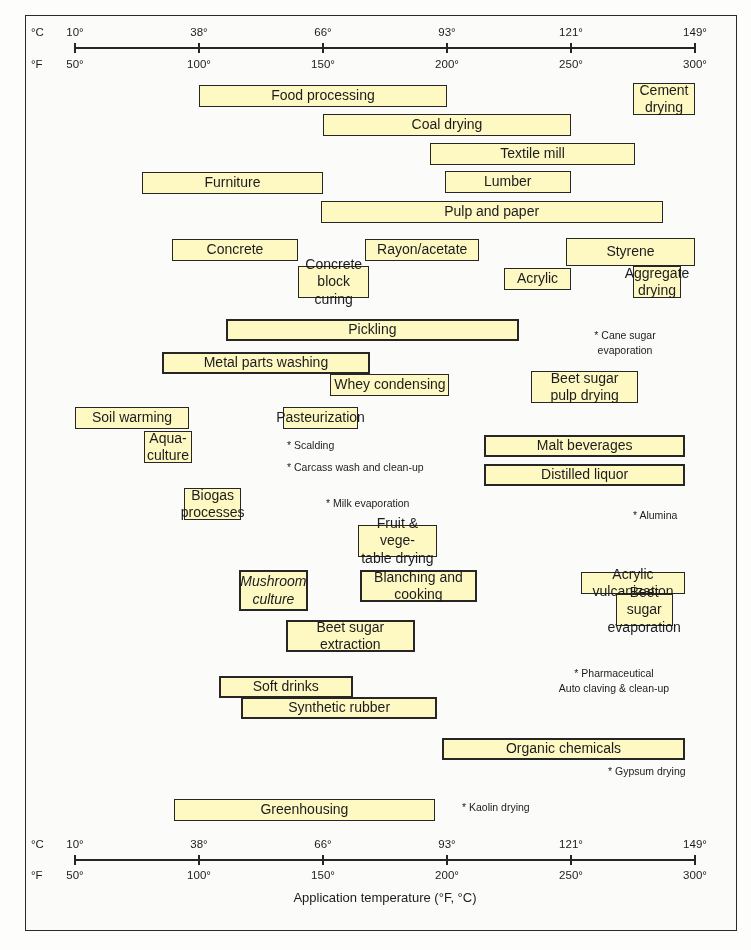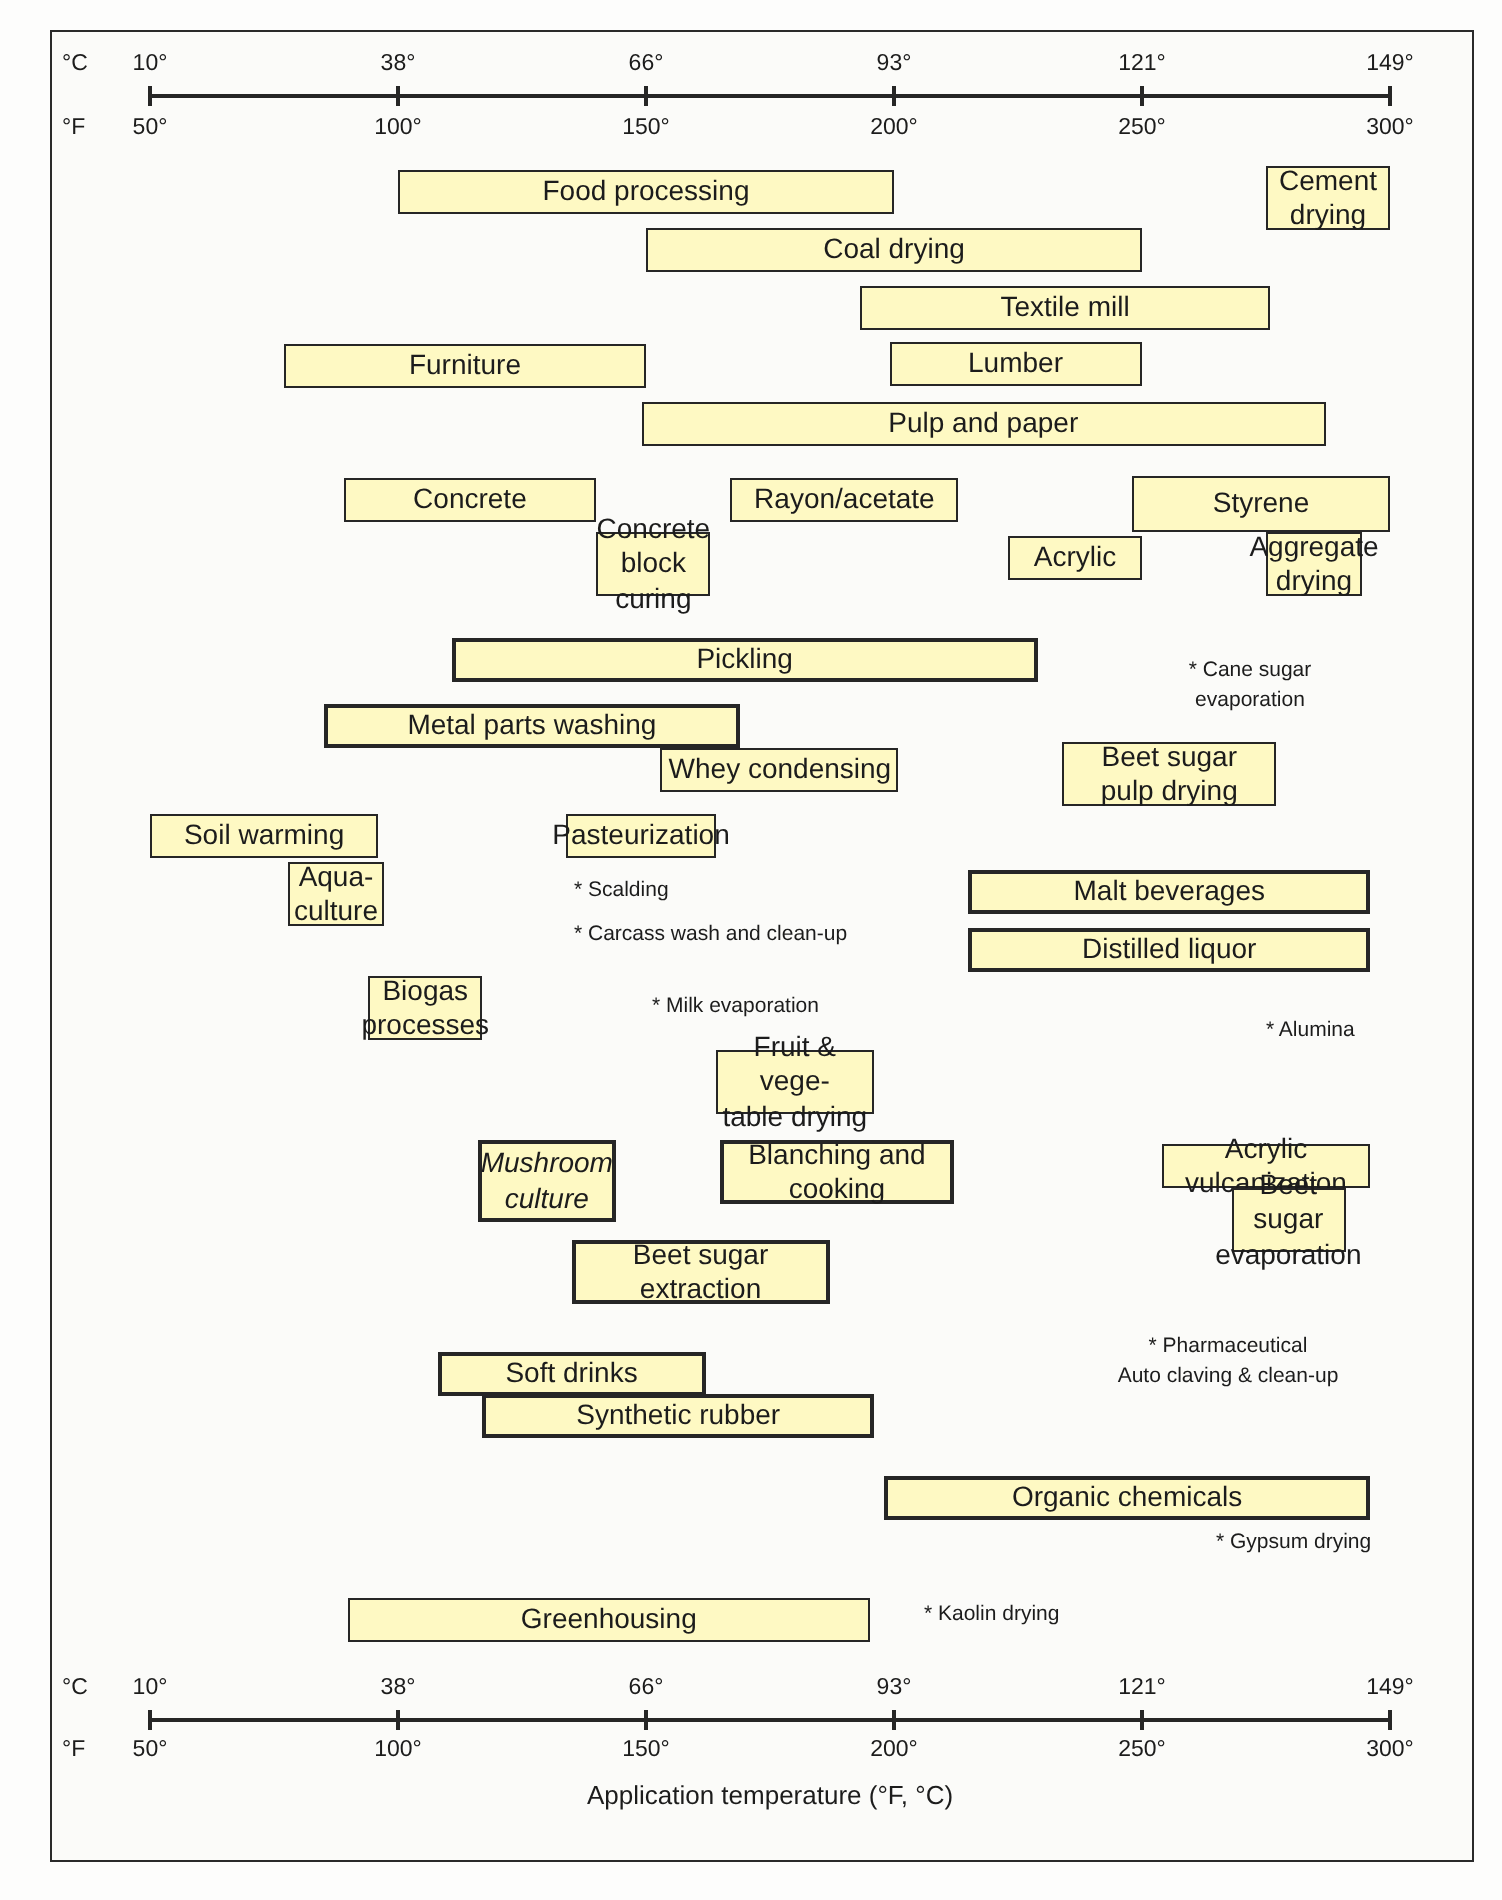--- a/index.html
+++ b/index.html
@@ -108,21 +108,21 @@
       </div>
       <div class="range-box" style="left: 171.72px; top: 239px; width: 126.48px; height: 22px;">
         <span>Concrete</span>
       </div>
       <div class="range-box" style="left: 365.16px; top: 239px; width: 114.08px; height: 22px;">
         <span>Rayon/acetate</span>
       </div>
       <div class="range-box" style="left: 566.04px; top: 238px; width: 128.96px; height: 28px;">
         <span>Styrene</span>
       </div>
-      <div class="range-box" style="left: 298.2px; top: 266px; width: 57px; height: 32px;">
+      <div class="range-box" style="left: 298.2px; top: 266px; width: 71px; height: 32px;">
         <span>Concrete block</span>
         <span>curing</span>
       </div>
       <div class="range-box" style="left: 504.04px; top: 268px; width: 66.96px; height: 22px;">
         <span>Acrylic</span>
       </div>
       <div class="range-box" style="left: 633px; top: 266px; width: 48px; height: 32px;">
         <span>Aggregate</span>
         <span>drying</span>
       </div>

